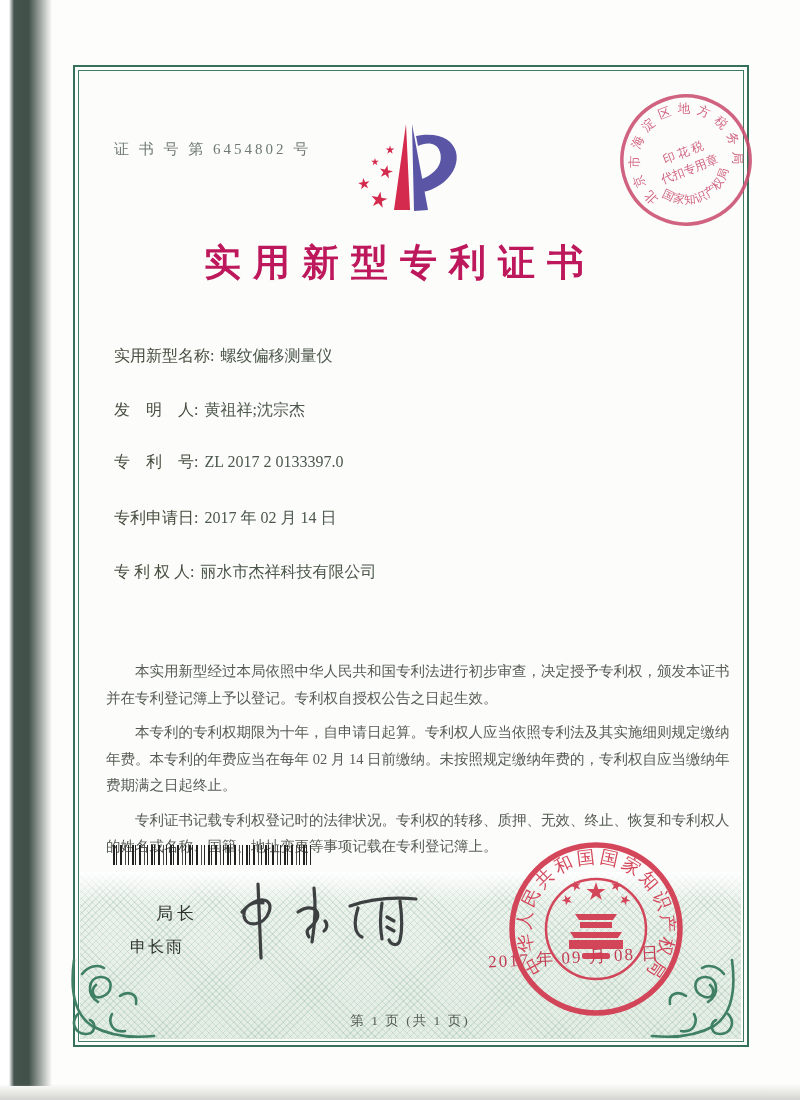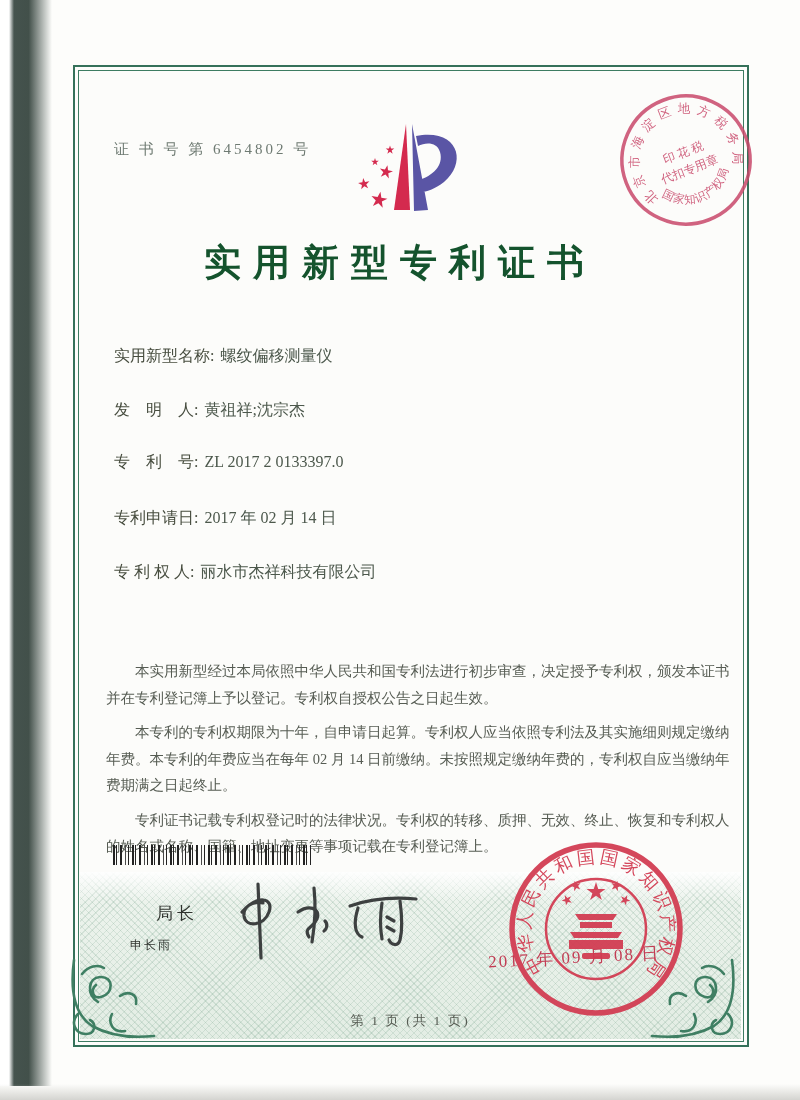--- a/index.html
+++ b/index.html
@@ -40,21 +40,21 @@
     position:absolute;left:114px;top:128px;font-size:15px;letter-spacing:3px;
     color:#6e7a72;z-index:3;margin-top:12px;
   }
   .logo{position:absolute;left:340px;top:110px;width:140px;height:128px;z-index:3;}
   .tax-stamp{
     position:absolute;left:606px;top:80px;width:160px;height:160px;
     transform:rotate(-21deg);opacity:.85;z-index:4;
   }
   .title{
     position:absolute;left:0;top:238px;width:100%;text-align:center;
-    font-size:37px;font-weight:600;letter-spacing:12px;color:#14532d;z-index:3;
+    font-size:37px;font-weight:600;letter-spacing:12px;color:#be185d;z-index:3;
   }
   .field-row{position:absolute;left:114px;font-size:16px;color:#474d3f;z-index:3;white-space:nowrap;text-align:right;}
   .field-row .val{color:#4c584c;margin-left:6px;}
   .f0{top:346px}.f1{top:400px}.f2{top:452px}.f3{top:508px}.f4{top:562px}.f5{top:620px}
   .body-text{
     position:absolute;left:98px;top:650px;width:646px;z-index:3;
     font-size:14.5px;line-height:26.5px;color:#565c53;
   }
   .body-text p{margin:8px;text-indent:2em;}
   .barcode{
@@ -62,21 +62,21 @@
     background-image:repeating-linear-gradient(90deg,
       #232323 0 2px,transparent 2px 3px,#232323 3px 4px,transparent 4px 7px,
       #232323 7px 9px,transparent 9px 12px,#4a4a4a 12px 13px,transparent 13px 15px,
       #232323 15px 16px,transparent 16px 19px);
   }
   .director-title{
     position:absolute;left:130px;top:902px;font-size:17px;color:#2f332e;z-index:3;
     font-family:"Liberation Sans","DejaVu Sans",sans-serif;letter-spacing:4px;padding-left:26px;
   }
   .director-name{
-    position:absolute;left:130px;top:937px;font-size:12px;color:#2f332e;z-index:3;
+    position:absolute;left:130px;top:937px;font-size:16px;color:#2f332e;z-index:3;
     font-family:"Liberation Sans","DejaVu Sans",sans-serif;letter-spacing:2px;
   }
   .signature{position:absolute;left:228px;top:876px;width:210px;height:90px;z-index:3;}
   .office-seal{position:absolute;left:503px;top:836px;width:186px;height:186px;z-index:6;opacity:.93;}
   .seal-date{
     position:absolute;left:488px;top:946px;z-index:5;font-size:17px;color:#c23d54;
     letter-spacing:2px;white-space:nowrap;transform:rotate(-3deg);
   }
   .footer{
     position:absolute;left:78px;top:1012px;width:664px;text-align:center;

